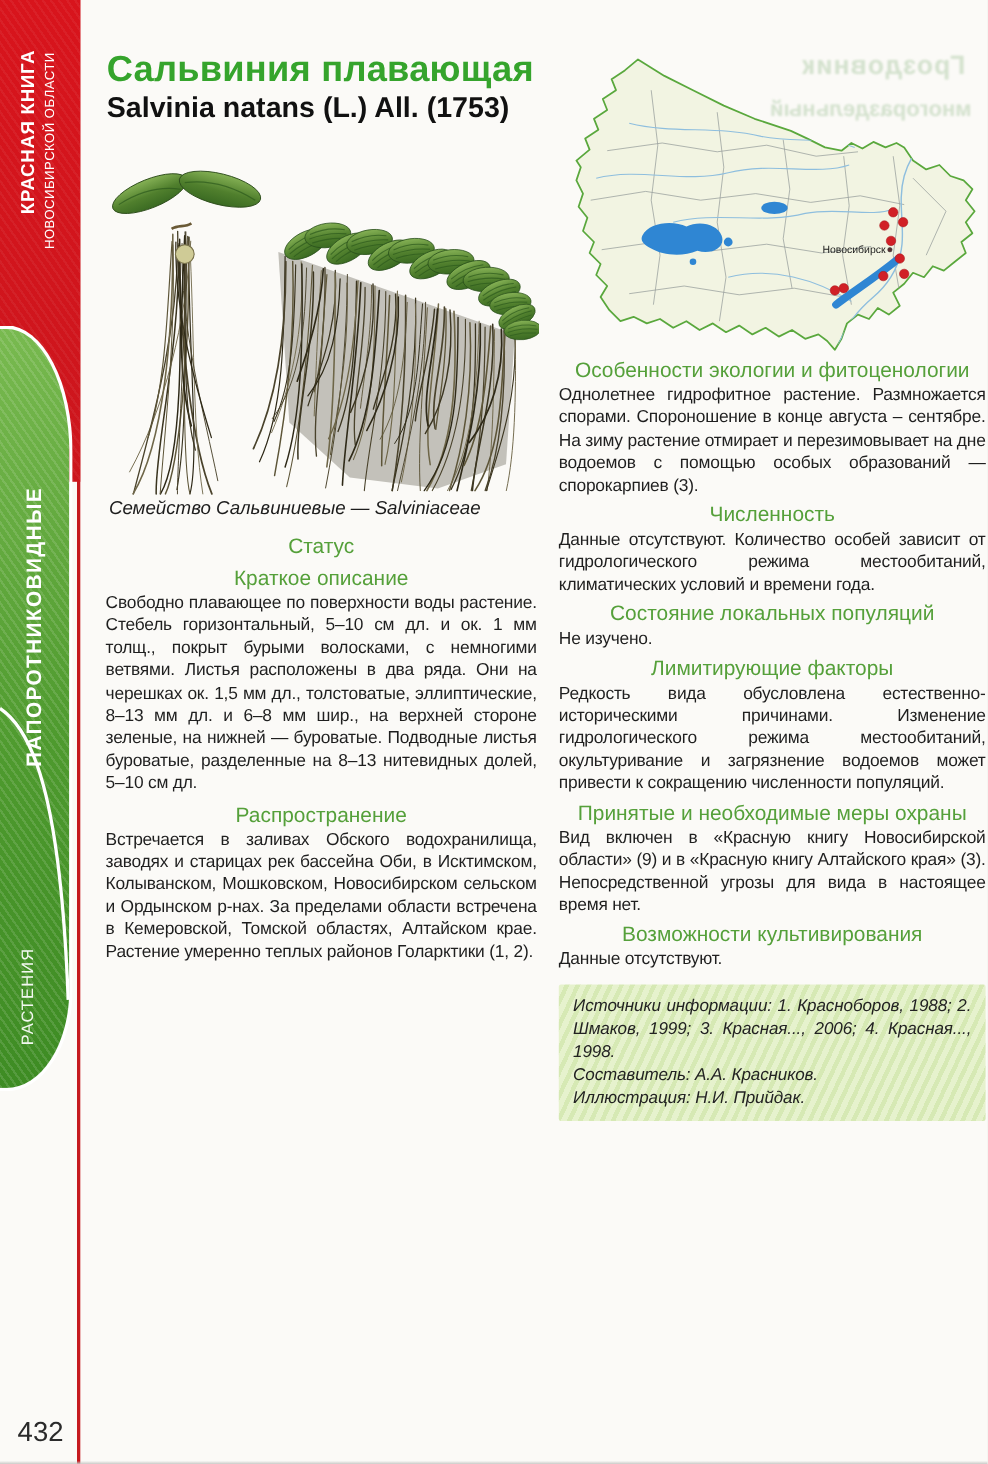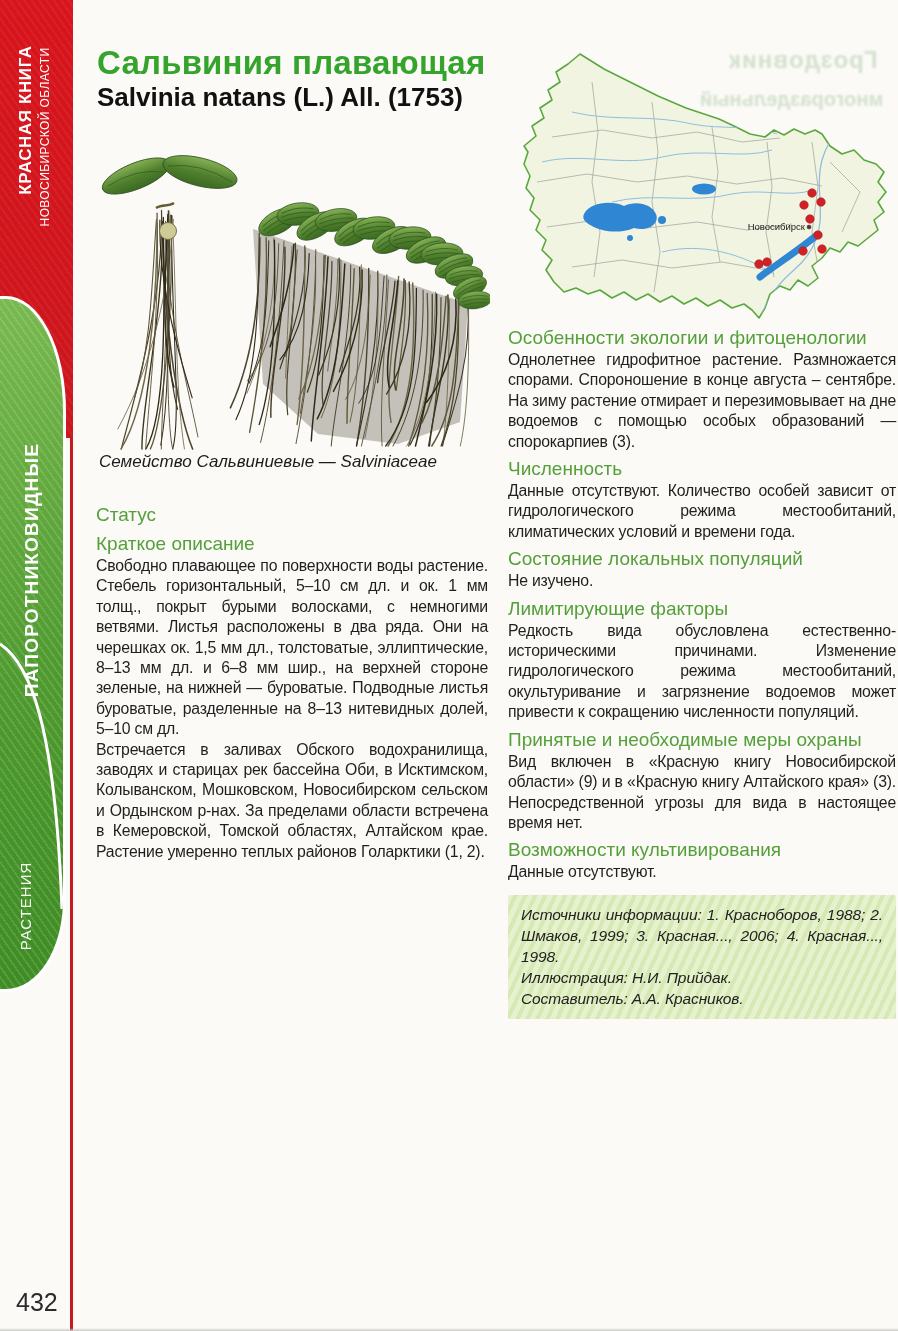--- a/index.html
+++ b/index.html
@@ -24,23 +24,23 @@
   .kb2{left:-49px;top:129px;width:190px;height:16px;font-size:12px;letter-spacing:.4px;}
   .gb1{left:-148px;top:260px;width:360px;height:22px;font-size:19px;font-weight:bold;letter-spacing:1.2px;}
   .gb2{left:-54px;top:598px;width:160px;height:18px;font-size:15px;letter-spacing:1px;color:rgba(255,255,255,.93);}
   .page-num{position:absolute;left:16px;top:1288px;font-size:25px;color:#2b2b2b;}
   .edge-bottom{position:absolute;left:0;right:0;bottom:0;height:3px;
             background:linear-gradient(rgba(0,0,0,0),#c9c9c6);}
   
   .title{position:absolute;left:97px;top:44px;font-size:33px;font-weight:bold;color:#35a42c;letter-spacing:.2px;}
   .latin{position:absolute;left:97px;top:82px;font-size:26px;font-weight:bold;color:#111;}
   
-  .col-left{position:absolute;left:96px;top:505px;width:392px;}
+  .col-left{position:absolute;left:96px;top:488px;width:392px;}
   .col-right{position:absolute;left:508px;top:328px;width:388px;}
-  .sec h3{margin:9px 0 2px;font-size:19px;line-height:20px;font-weight:normal;color:#55a03a;}
+  .sec h3{margin:9px 0 2px;font-size:19px;line-height:20px;font-weight:normal;color:#55a03a;text-align:center;}
   .col-right .sec h3{margin-top:7px;}
   .sec:first-child h3{margin-top:0;}
   .sec p{margin:0;font-size:15.8px;line-height:20.4px;text-align:justify;
          letter-spacing:-0.2px;hyphens:auto;}
   .caption{position:absolute;left:99px;top:452px;font-size:17px;font-style:italic;color:#1c1c1c;}
   
   .sources{margin-top:12px;padding:9px 13px 10px;border-radius:2px;
            background:repeating-linear-gradient(115deg,#e6f2cd 0 5px,#d6e9b4 5px 9px);}
   .sources p{margin:0;font-size:15.5px;line-height:21px;font-style:italic;color:#222;
              text-align:justify;letter-spacing:-0.1px;}
@@ -259,20 +259,21 @@
 
   <div class="col-left">
     <div class="sec">
       <h3>Статус</h3>
     </div>
     <div class="sec">
       <h3>Краткое описание</h3>
       <p>Свободно плавающее по поверхности воды растение. Стебель горизонтальный, 5–10 см дл. и ок. 1 мм толщ., покрыт бурыми волосками, с немногими ветвями. Листья расположены в два ряда. Они на черешках ок. 1,5 мм дл., толстоватые, эллиптические, 8–13 мм дл. и 6–8 мм шир., на верхней стороне зеленые, на нижней — буроватые. Подводные листья буроватые, разделенные на 8–13 нитевидных долей, 5–10 см дл.</p>
     </div>
     <div class="sec">
+      <h3>Распространение</h3>
       <p>Встречается в заливах Обского водохранилища, заводях и старицах рек бассейна Оби, в Исктимском, Колыванском, Мошковском, Новосибирском сельском и Ордынском р-нах. За пределами области встречена в Кемеровской, Томской областях, Алтайском крае. Растение умеренно теплых районов Голарктики (1, 2).</p>
     </div>
   </div>
 
   <div class="col-right">
     <div class="sec">
       <h3>Особенности экологии и фитоценологии</h3>
       <p>Однолетнее гидрофитное растение. Размножается спорами. Спороношение в конце августа – сентябре. На зиму растение отмирает и перезимовывает на дне водоемов с помощью особых образований — спорокарпиев (3).</p>
     </div>
     <div class="sec">
@@ -290,20 +291,20 @@
     <div class="sec">
       <h3>Принятые и необходимые меры охраны</h3>
       <p>Вид включен в «Красную книгу Новосибирской области» (9) и в «Красную книгу Алтайского края» (3). Непосредственной угрозы для вида в настоящее время нет.</p>
     </div>
     <div class="sec">
       <h3>Возможности культивирования</h3>
       <p>Данные отсутствуют.</p>
     </div>
     <div class="sources">
       <p>Источники информации: 1. Красноборов, 1988; 2. Шмаков, 1999; 3. Красная..., 2006; 4. Красная..., 1998.</p>
+      <p>Составитель: А.А. Красников.</p>
       <p>Иллюстрация: Н.И. Прийдак.</p>
-      <p>Составитель: А.А. Красников.</p>
     </div>
   </div>
 
   <div class="page-num">432</div>
   <div class="edge-bottom"></div>
 </div>
 
 </body></html>

